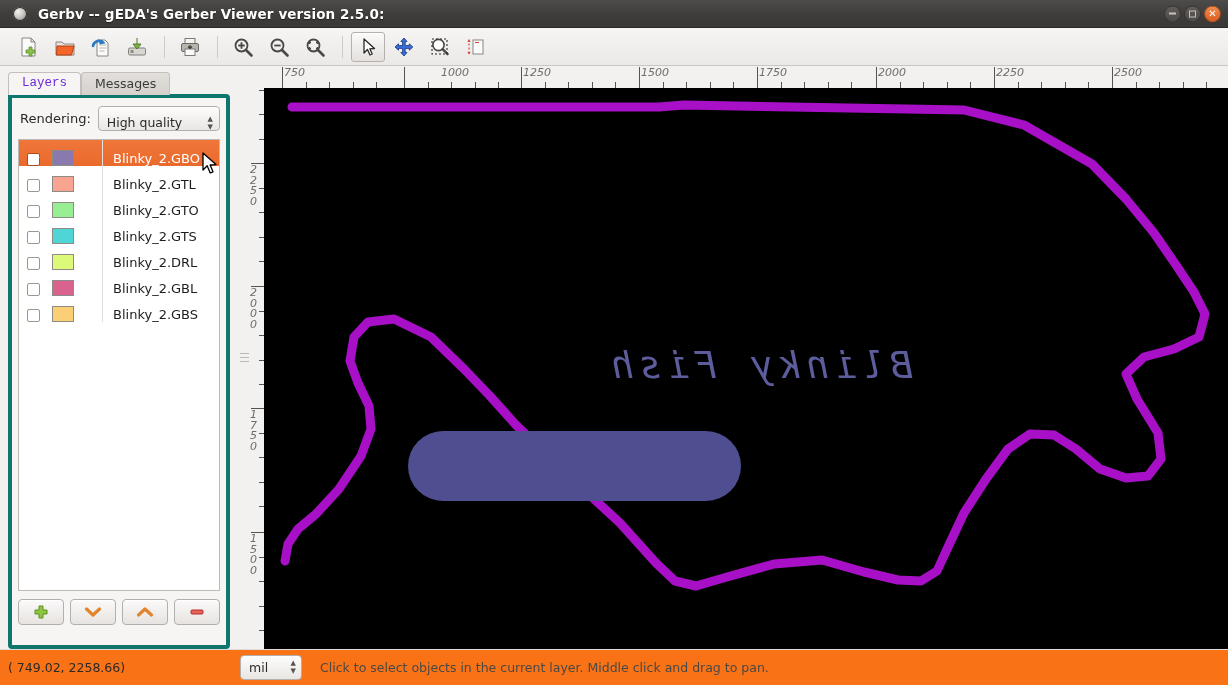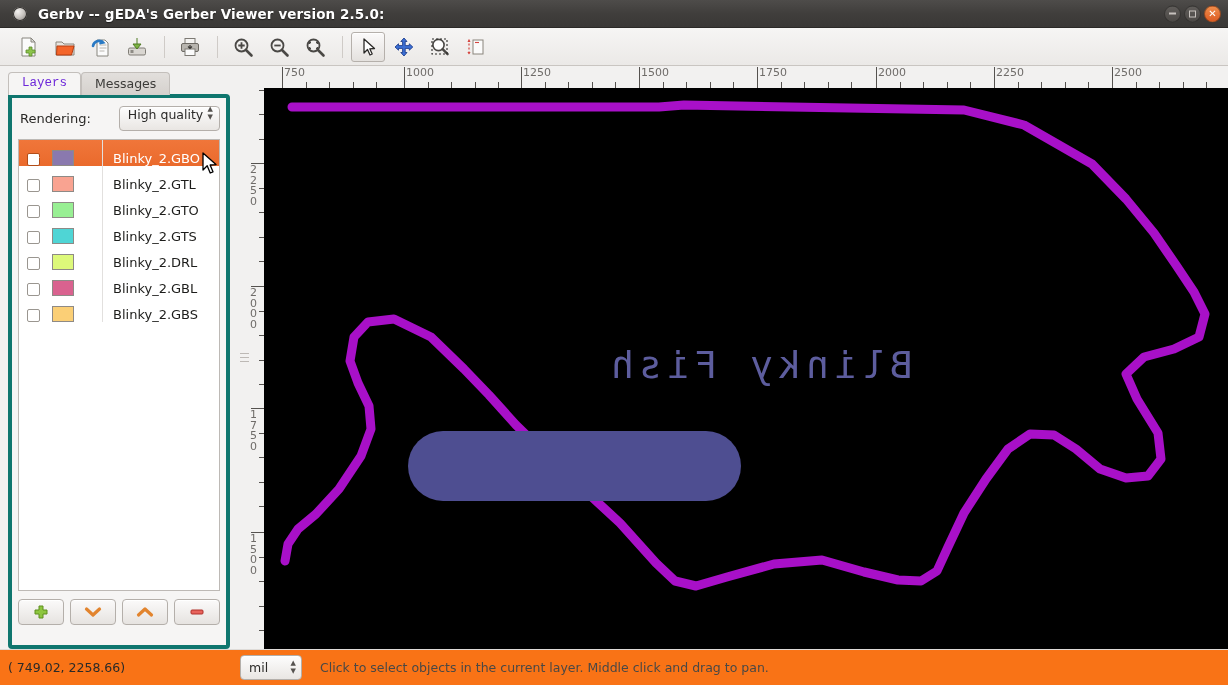--- a/index.html
+++ b/index.html
@@ -128,26 +128,25 @@
     min-height: 0;
   }
   .render-row { display: flex; align-items: center; gap: 7px; padding: 2px 0 8px 2px; }
   .render-label { font-size: 13px; color: #2b2a28; }
   .combo {
     flex: 1;
     height: 25px;
     background: linear-gradient(to bottom, #fdfdfd, #e9e6e3);
     border: 1px solid #b4afaa;
     border-radius: 4px;
-    display: flex; align-items: flex-start;
+    display: flex; align-items: flex-end;
     padding: 0 6px 0 8px;
     font-size: 12.5px; color: #2b2a28;
     box-shadow: inset 0 1px 0 #ffffff;
     position: relative;
-    margin-left: 21px;
   }
   .combo .spin {
     margin-left: auto;
     display: flex; flex-direction: column; align-items: center; gap: 3px;
     color: #55524f;
   }
   .combo .spin i { font-style: normal; font-size: 7px; line-height: 5px; }
 
   .layerlist {
     flex: 1;
@@ -209,20 +208,21 @@
   .splitter .grip { display: flex; flex-direction: column; gap: 3px; }
   .splitter .grip i { display:block; width: 9px; height: 1px; background: #bdb9b5; }
 
   
   .canvasarea {
     flex: 1;
     position: relative;
     min-width: 0;
     display: flex; flex-direction: column;
     padding: 0 0 0 0;
+    font-style: italic;
   }
   .ruler-h {
     height: 22px;
     background: #f2f1f0;
     position: relative;
     margin-left: 14px;
     border-bottom: none;
     overflow: hidden;
   }
   .ruler-h .rtick {
@@ -546,21 +546,21 @@
     <div class="canvasarea">
 
       <div class="ruler-h" id="rh">
           <div class="rtick" style="left: 18px; height: 21px;"></div>
           <div class="rlabel" style="left: 20px;">750</div>
           <div class="rtick" style="left: 41.5px; height: 6px;"></div>
           <div class="rtick" style="left: 65px; height: 6px;"></div>
           <div class="rtick" style="left: 88.5px; height: 6px;"></div>
           <div class="rtick" style="left: 112px; height: 6px;"></div>
           <div class="rtick" style="left: 140px; height: 21px;"></div>
-          <div class="rlabel" style="left: 142px;">1000</div>
+          <div class="rlabel" style="left: 142px; padding-left: 35px;">1000</div>
           <div class="rtick" style="left: 163.5px; height: 6px;"></div>
           <div class="rtick" style="left: 187px; height: 6px;"></div>
           <div class="rtick" style="left: 210.5px; height: 6px;"></div>
           <div class="rtick" style="left: 234px; height: 6px;"></div>
           <div class="rtick" style="left: 257px; height: 21px;"></div>
           <div class="rlabel" style="left: 259px;">1250</div>
           <div class="rtick" style="left: 280.5px; height: 6px;"></div>
           <div class="rtick" style="left: 304px; height: 6px;"></div>
           <div class="rtick" style="left: 327.5px; height: 6px;"></div>
           <div class="rtick" style="left: 351px; height: 6px;"></div>

